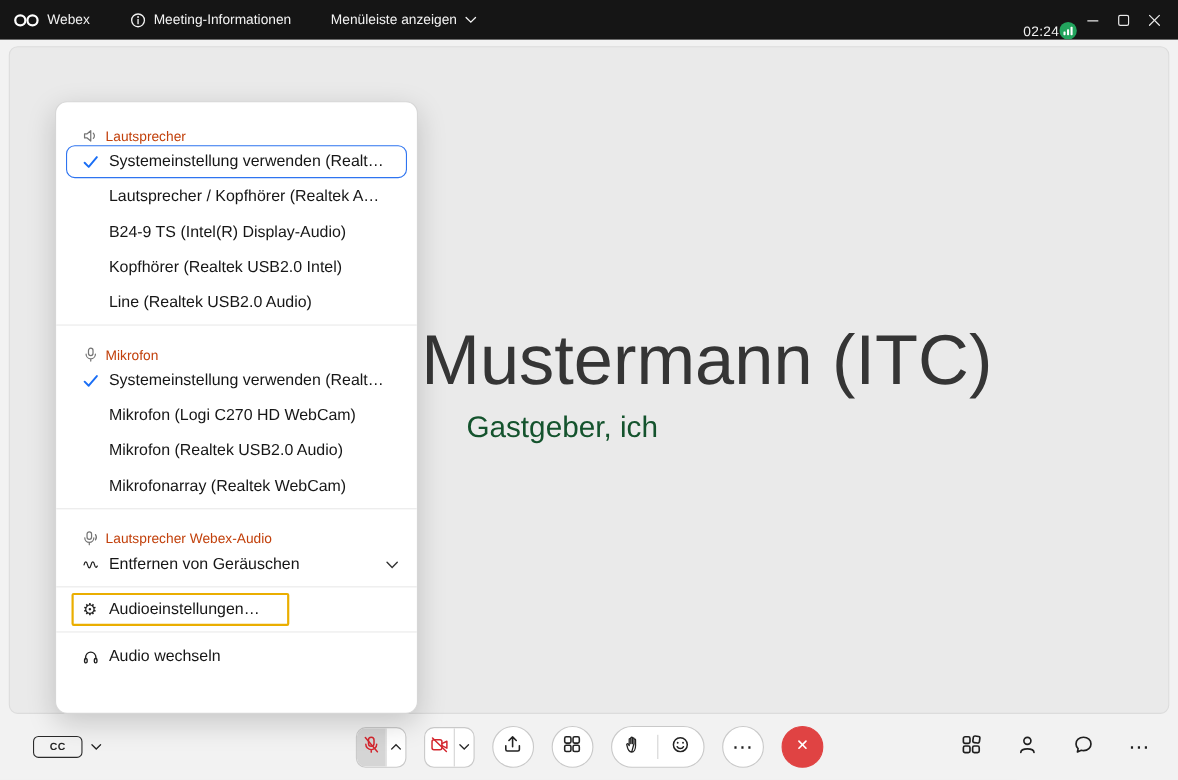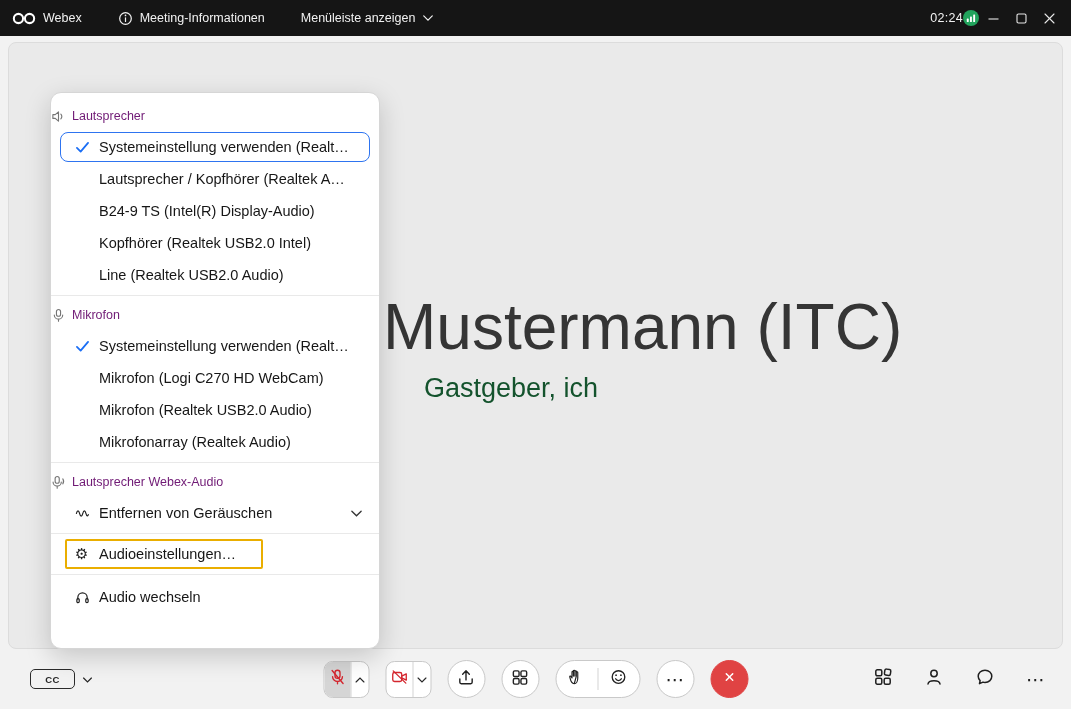--- a/index.html
+++ b/index.html
@@ -8,36 +8,36 @@
     font-family:"Liberation Sans","DejaVu Sans",sans-serif;
     background:#f2f2f2;color:#1a1a1a;overflow:hidden;position:relative;
   }
   button{background:none;border:none;font:inherit;color:inherit;cursor:pointer;padding:0}
 
   
   .titlebar{position:absolute;top:0;left:0;right:0;height:36px;background:#151515;
     display:flex;align-items:center;color:#f2f2f2;font-size:12.5px;padding:0 0 0 12px}
   .tb-brand{display:flex;align-items:center;gap:7px;font-weight:normal}
   .tb-item{display:flex;align-items:center;gap:7px;margin-left:36px;color:#f2f2f2}
-  .tb-right{margin-left:auto;display:flex;align-items:center;padding-right:8px}
+  .tb-right{margin-left:auto;display:flex;align-items:flex-end;padding-right:8px}
   .tb-timer{font-size:12.5px;letter-spacing:.3px}
   .winbtn{width:28px;height:36px;display:flex;align-items:center;justify-content:center;color:#e8e8e8}
   .tb-icon{display:flex;align-items:center}
 
   
   .stage{position:absolute;left:8px;right:8px;top:42px;bottom:60px;background:#eaeaea;
     border:1px solid #dcdcdc;border-radius:8px}
   .participant-name{position:absolute;left:383px;top:290px;font-size:64px;color:#353535;white-space:nowrap}
   .participant-role{position:absolute;left:424px;top:373px;font-size:27px;color:#14532d;white-space:nowrap}
 
   
   .menu{position:absolute;left:50px;top:92px;width:330px;height:557px;background:#fff;
     border:1px solid #d6d6d6;border-radius:11px;box-shadow:0 8px 26px rgba(0,0,0,.18);
     padding-top:8px;z-index:5;overflow:hidden}
-  .mh{height:30px;display:flex;align-items:center;gap:6px;color:#701a75;font-size:12.5px}
+  .mh{height:30px;display:flex;align-items:flex-end;gap:6px;padding-left:24px;color:#c2410c;font-size:12.5px}
   .mi{height:32px;display:flex;align-items:center;padding-left:24px;position:relative;font-size:14.5px;color:#161616;cursor:pointer}
   .mi .chk{width:24px;display:flex;align-items:center;color:#1a6ef5}
   .mi-label{white-space:nowrap}
   .mi.focused::before{content:"";position:absolute;left:9px;right:9px;top:1px;bottom:1px;
     border:1.6px solid #2e74f0;border-radius:8px;pointer-events:none}
   .mi .mi-end{margin-left:auto;margin-right:16px;display:flex;color:#333}
   .mdiv{border-top:1px solid #e9e9e9;margin:4px 0}
   .micon{display:flex;align-items:center;color:#757575}
   .iicon{display:flex;align-items:center;width:24px;color:#1f1f1f}
   .mi-note{height:24px;display:flex;align-items:center;padding-left:46px;font-size:12px;color:#6e6e6e}
@@ -195,21 +195,21 @@
   <div class="mi">
     <span class="chk"></span>
     <span class="mi-label">Mikrofon (Logi C270 HD WebCam)</span>
   </div>
   <div class="mi">
     <span class="chk"></span>
     <span class="mi-label">Mikrofon (Realtek USB2.0 Audio)</span>
   </div>
   <div class="mi">
     <span class="chk"></span>
-    <span class="mi-label">Mikrofonarray (Realtek Audio)</span>
+    <span class="mi-label">Mikrofonarray (Realtek WebCam)</span>
   </div>
 
   <div class="mdiv"></div>
 
   <div class="mh">
     <span class="micon">
       <svg width="15" height="15" viewBox="0 0 16 16" fill="none" stroke="currentColor" stroke-width="1.2" stroke-linecap="round">
         <rect x="4.4" y="1.6" width="4.4" height="7.2" rx="2.2"></rect>
         <path d="M2.2,7.4 a4.4,4.4 0 0 0 8.8,0 M6.6,11.9 v2.2"></path>
         <path d="M12.6,4.2 a4.6,4.6 0 0 1 0,5.2"></path>

